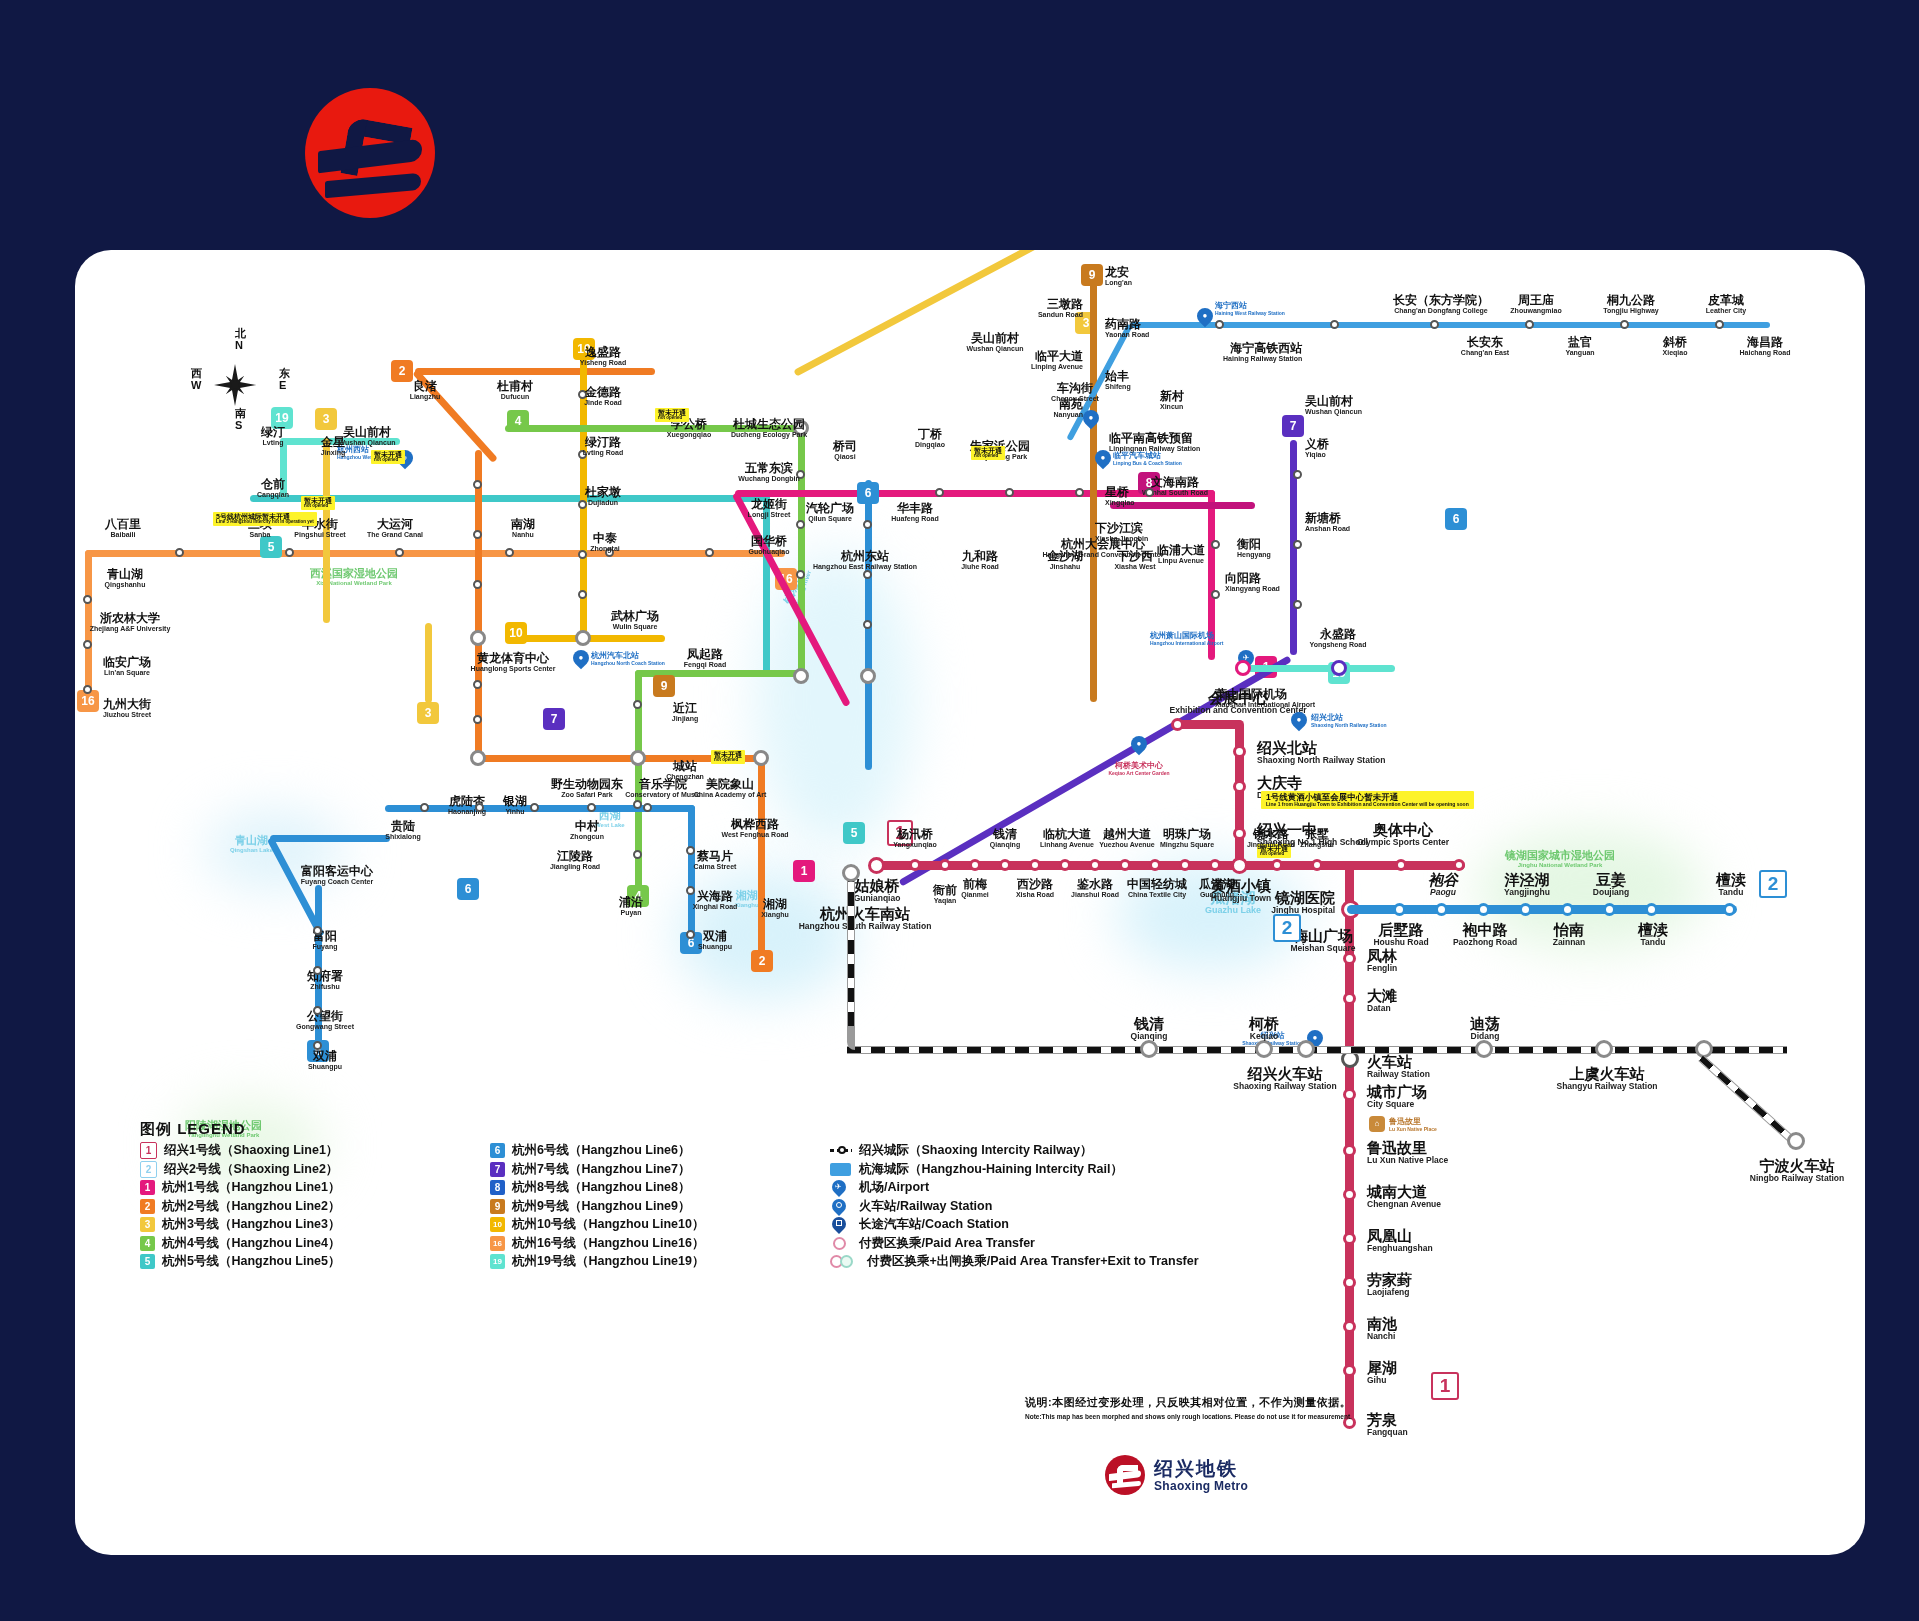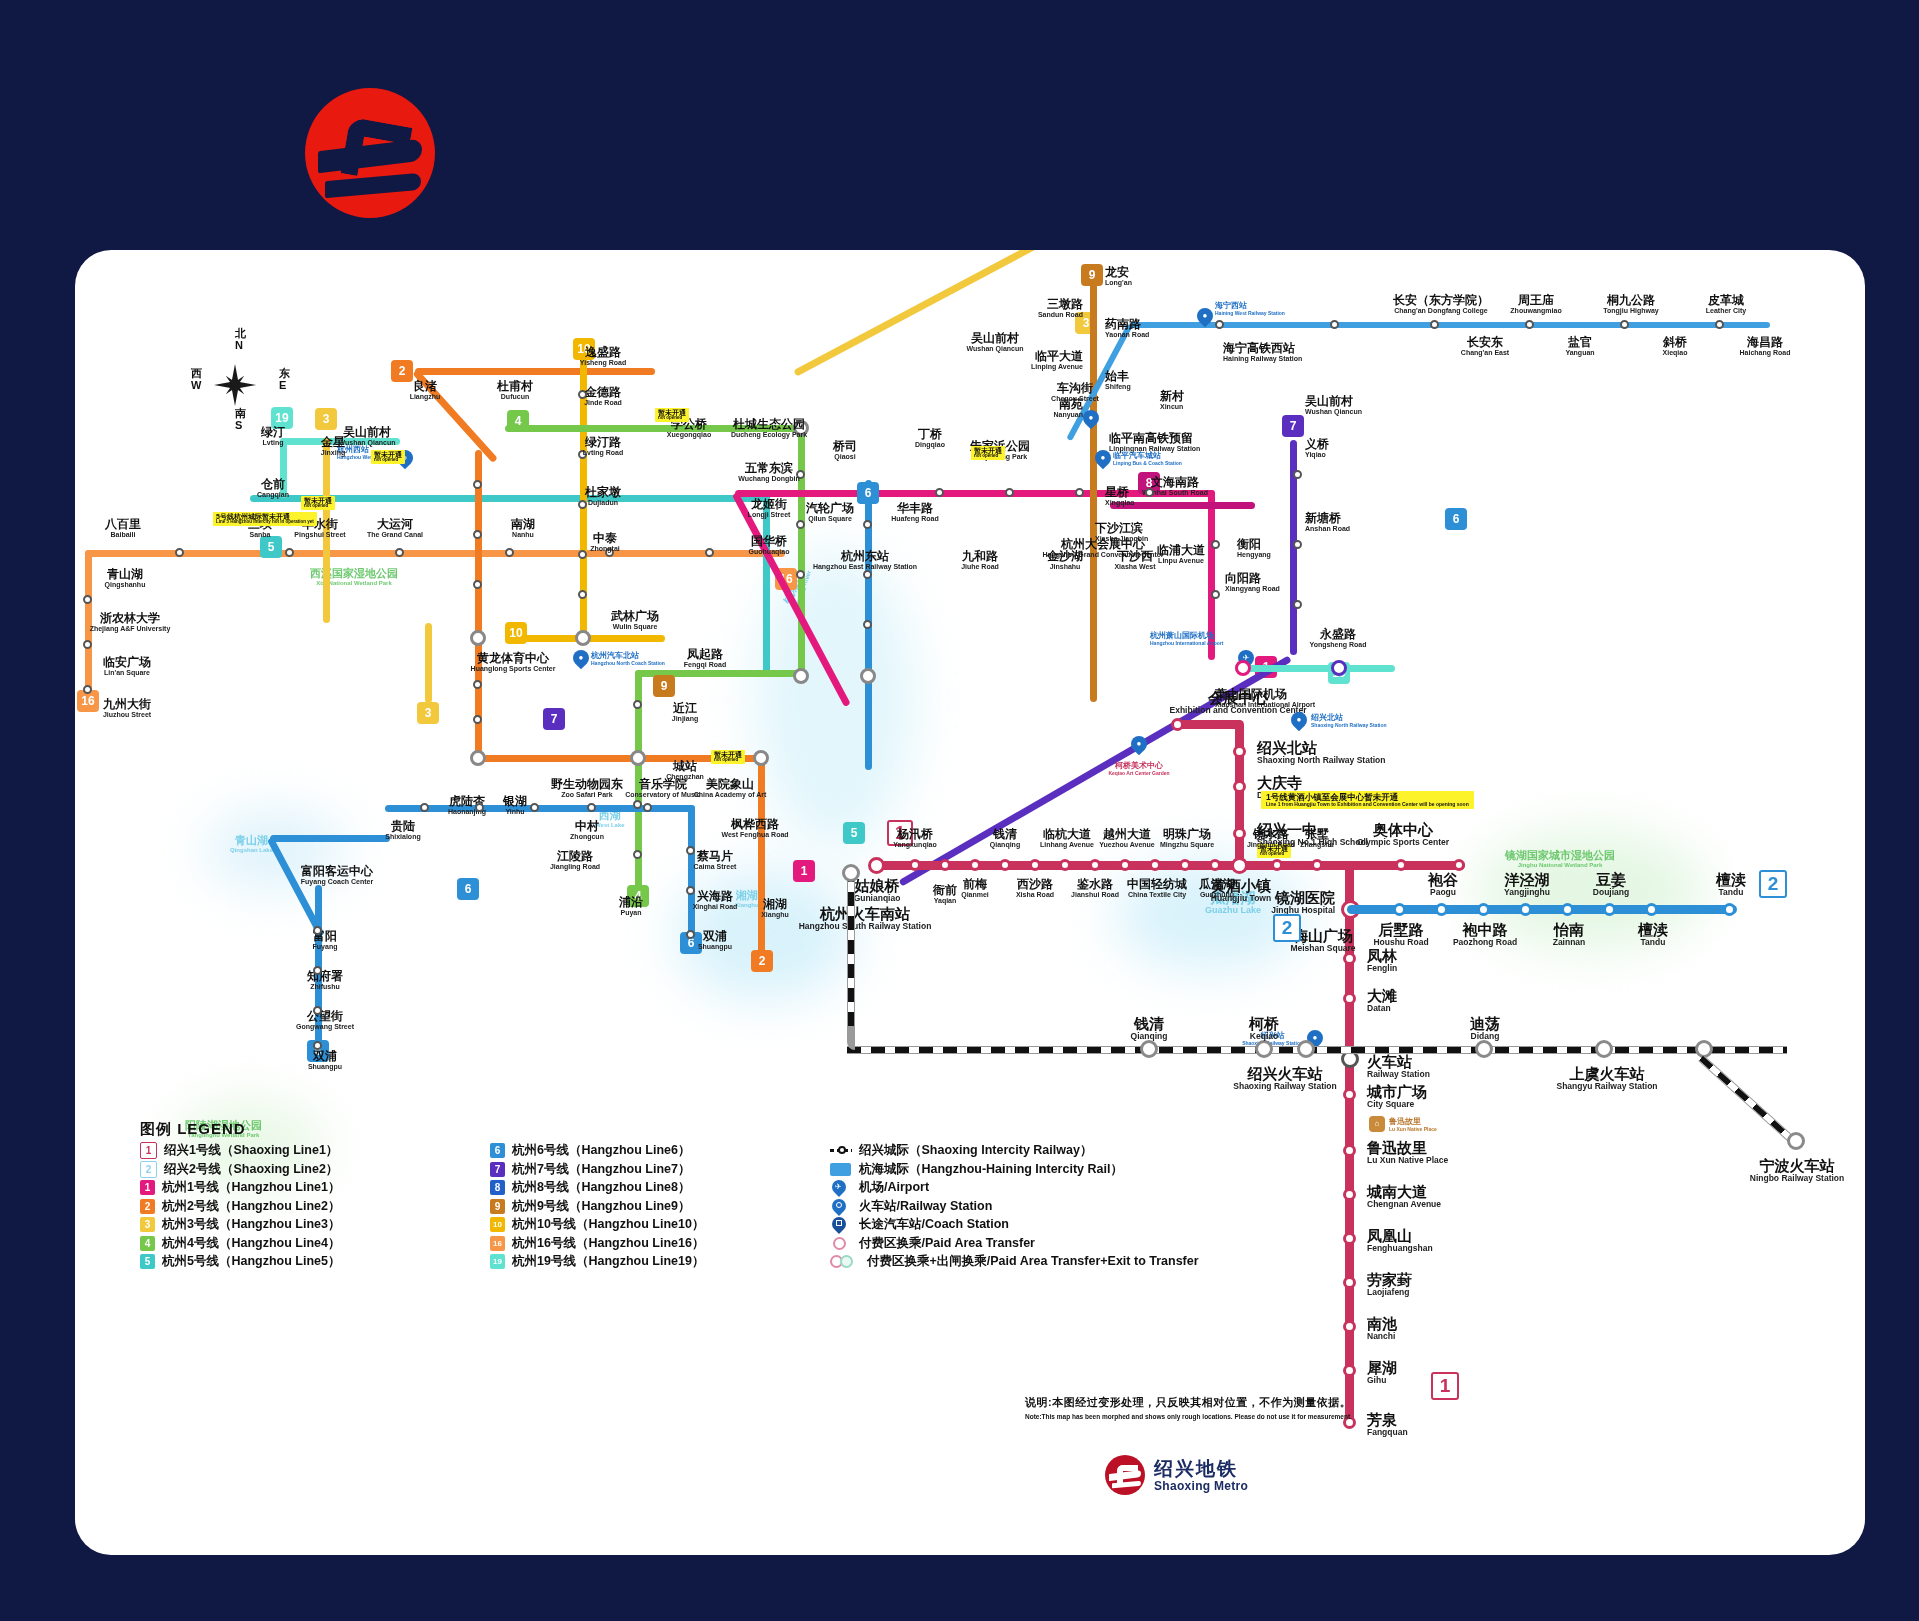--- a/index.html
+++ b/index.html
@@ -312,21 +312,21 @@
       <span class="en">Yanguan</span>
     </div>
   <div class="nm c" style="left:1600px;top:86px;">
     <span class="cn">斜桥</span>
       <span class="en">Xieqiao</span>
     </div>
   <div class="nm c" style="left:1690px;top:86px;">
     <span class="cn">海昌路</span>
       <span class="en">Haichang Road</span>
     </div>
-  <div class="nm" style="left:1148px;top:92px;">
+  <div class="nm" style="left:1148px;top:92px;text-align:right;">
     <span class="cn">海宁高铁西站</span>
       <span class="en">Haining Railway Station</span>
     </div>
   <div class="nm" style="left:1085px;top:140px;">
     <span class="cn">新村</span>
       <span class="en">Xincun</span>
     </div>
 
   <div class="nm" style="left:1030px;top:16px;">
       <span class="cn">龙安</span>
@@ -924,21 +924,21 @@
   <div class="stn" style="left:1444px;top:653px;width:13px;height:13px;border:3px solid #2d8fd5;"></div>
   <div class="stn" style="left:1486px;top:653px;width:13px;height:13px;border:3px solid #2d8fd5;"></div>
   <div class="stn" style="left:1528px;top:653px;width:13px;height:13px;border:3px solid #2d8fd5;"></div>
   <div class="stn" style="left:1570px;top:653px;width:13px;height:13px;border:3px solid #2d8fd5;"></div>
   <div class="stn" style="left:1648px;top:653px;width:13px;height:13px;border:3px solid #2d8fd5;"></div>
 
   <div class="nm big c" style="left:1326px;top:672px;">
     <span class="cn">后墅路</span>
       <span class="en">Houshu Road</span>
     </div>
-  <div class="nm big c" style="left:1368px;top:622px;">
+  <div class="nm big c" style="left:1368px;top:622px;font-style:italic;">
     <span class="cn">袍谷</span>
       <span class="en">Paogu</span>
     </div>
   <div class="nm big c" style="left:1410px;top:672px;">
     <span class="cn">袍中路</span>
       <span class="en">Paozhong Road</span>
     </div>
   <div class="nm big c" style="left:1452px;top:622px;">
     <span class="cn">洋泾湖</span>
       <span class="en">Yangjinghu</span>

